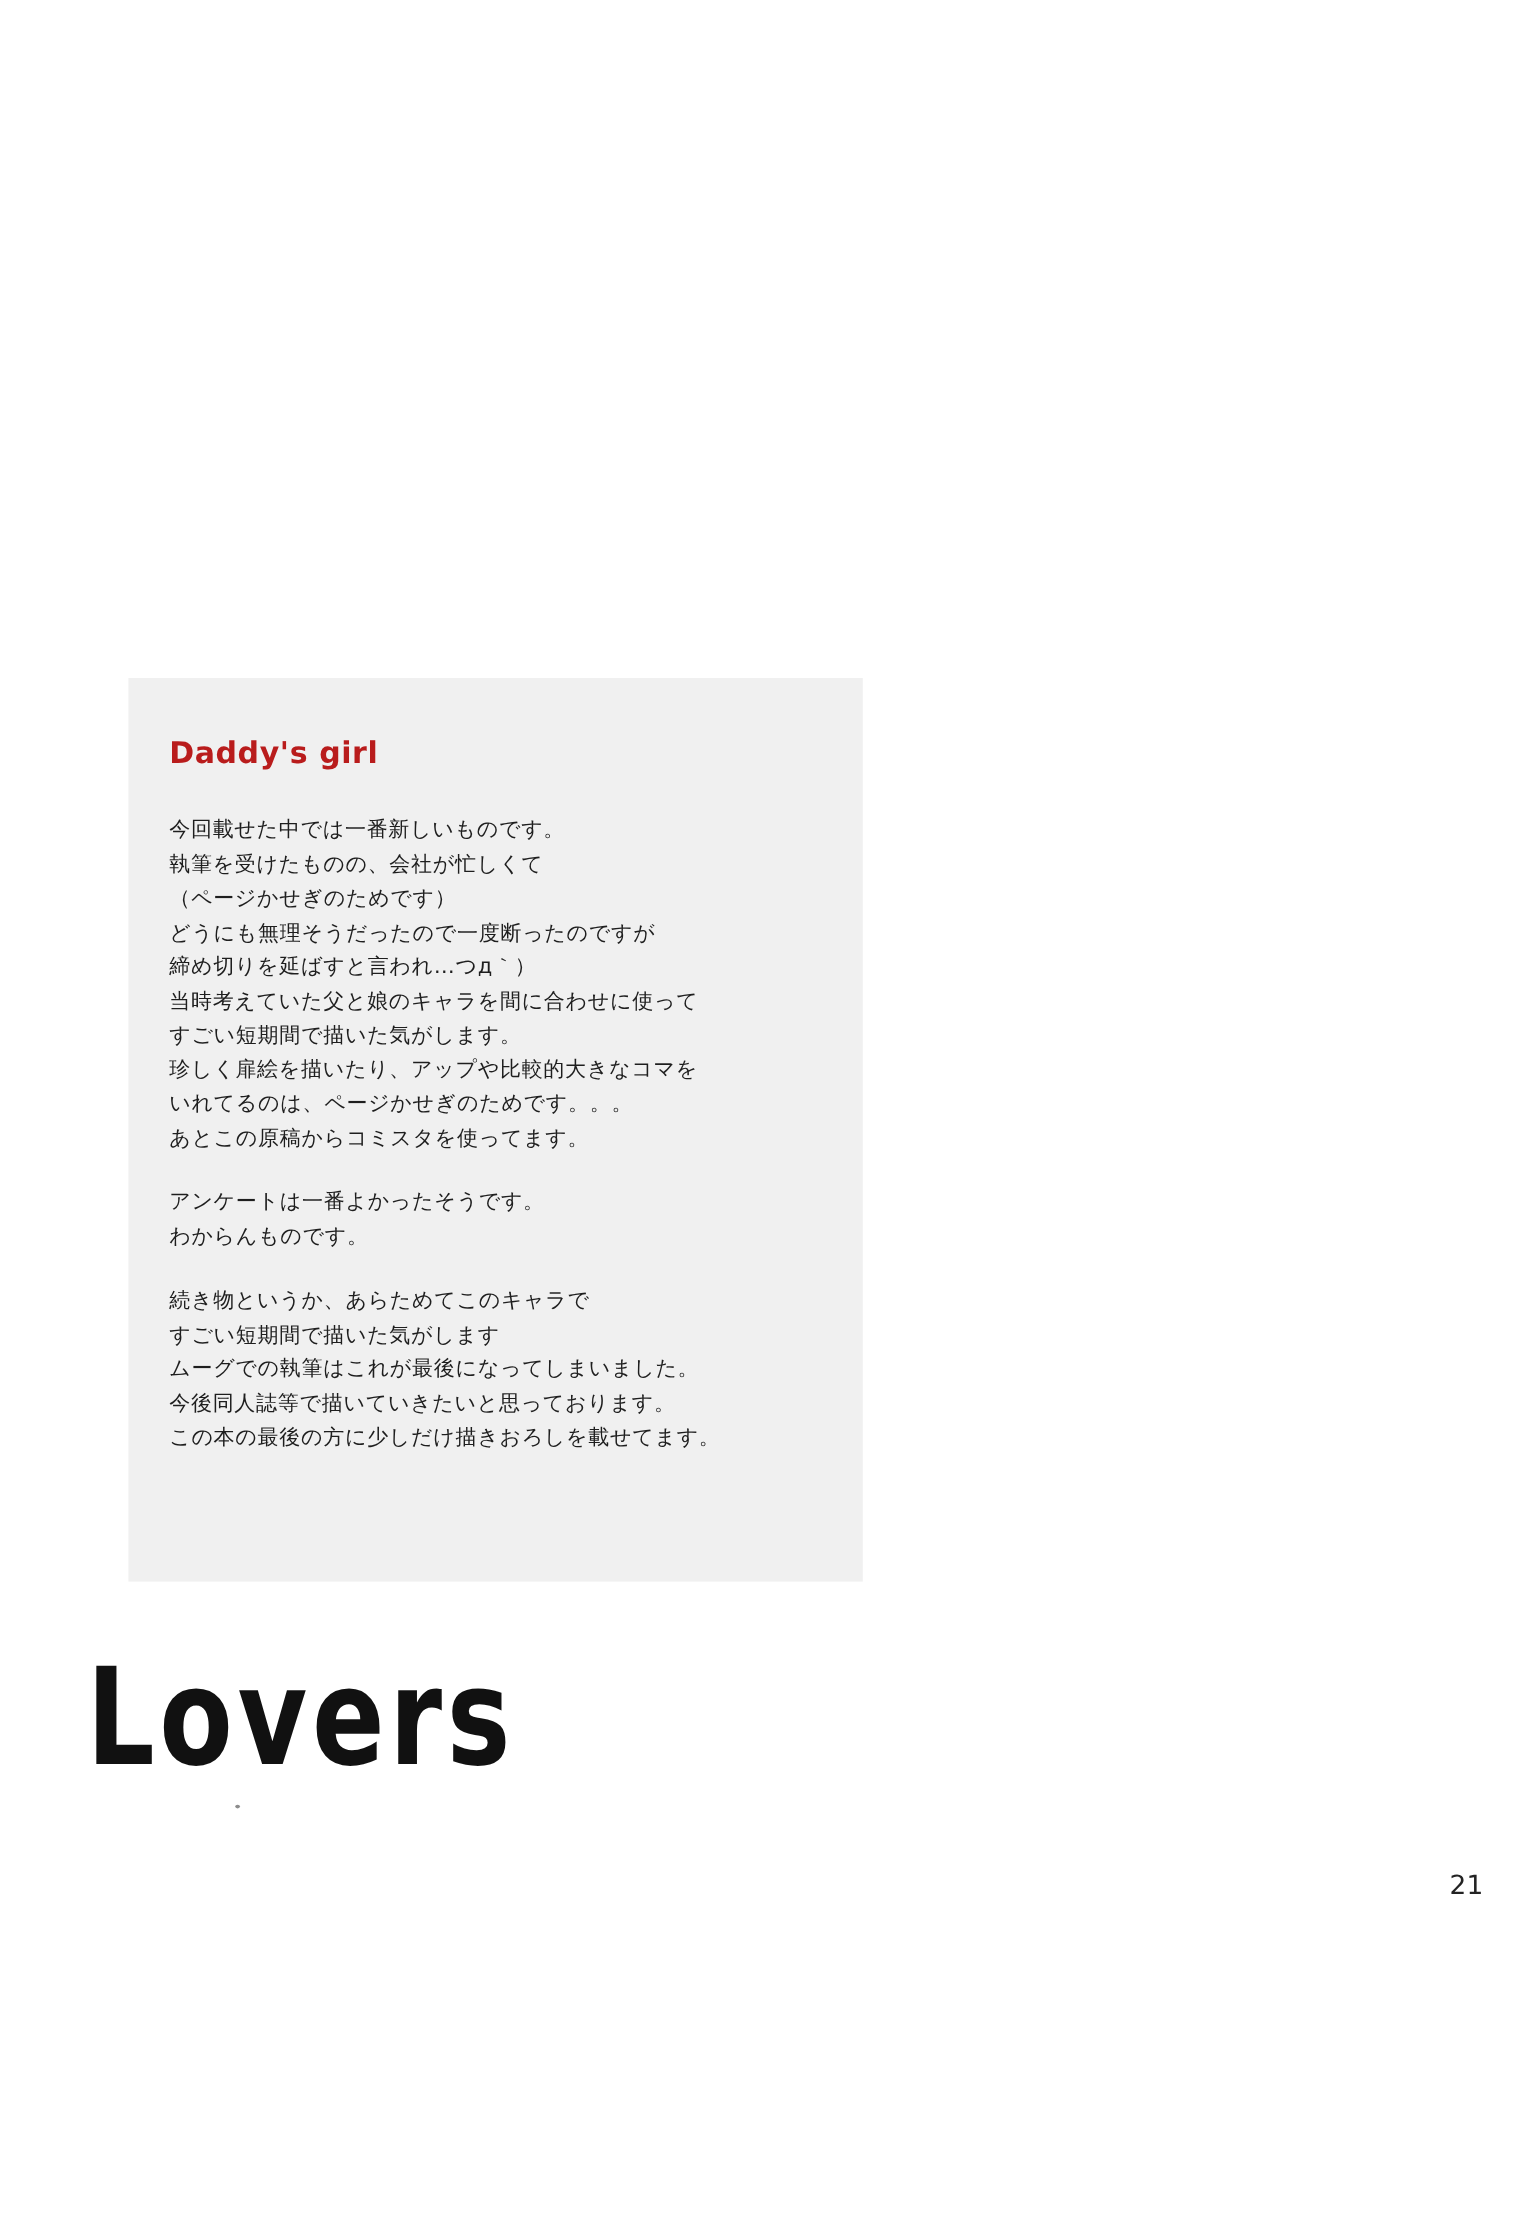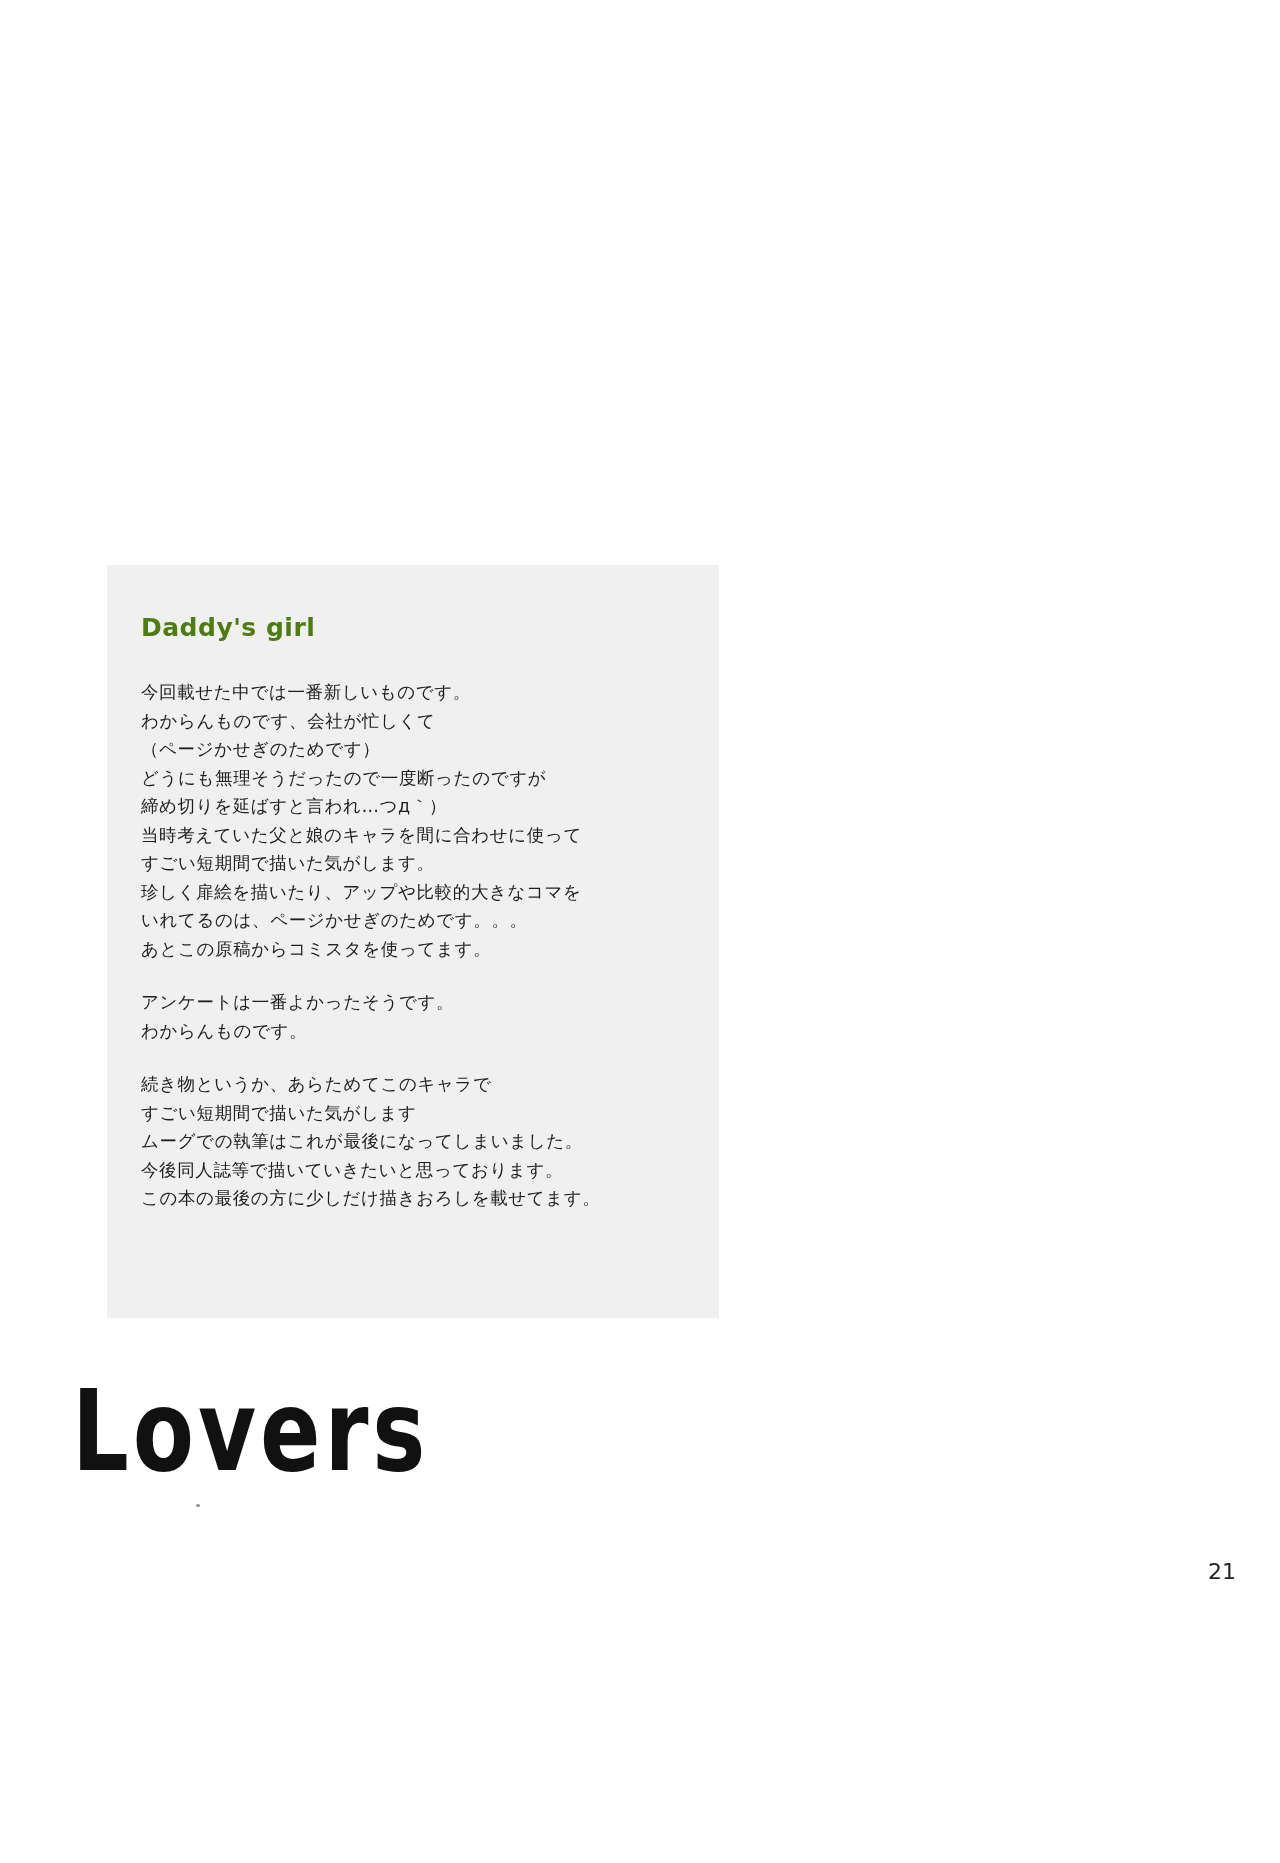--- a/index.html
+++ b/index.html
@@ -35,21 +35,21 @@
     width: 100%;
     height: 100%;
     padding: 48px 34px 0 21px;
     box-sizing: border-box;
   }
   .note-title {
     font-family: "DejaVu Sans", sans-serif;
     font-weight: bold;
     font-size: 25px;
     letter-spacing: 0.5px;
-    color: #4d7c0f;
+    color: #b91c1c;
     margin: 0 0 36px 13px;
   }
   .note-body {
     margin: 0 0 0 13px;
   }
   .para {
     margin: 0 0 25px 0;
   }
   .para:last-child {
     margin-bottom: 0;
@@ -101,21 +101,21 @@
 
   <div class="note-block">
     <div class="note-inner">
 
       <div class="note-title">Daddy's girl</div>
 
       <div class="note-body">
 
         <div class="para">
           <div class="line">今回載せた中では一番新しいものです。</div>
-          <div class="line">わからんものです、会社が忙しくて</div>
+          <div class="line">執筆を受けたものの、会社が忙しくて</div>
           <div class="line">（ページかせぎのためです）</div>
           <div class="line">どうにも無理そうだったので一度断ったのですが</div>
           <div class="line">締め切りを延ばすと言われ…つд｀）</div>
           <div class="line">当時考えていた父と娘のキャラを間に合わせに使って</div>
           <div class="line">すごい短期間で描いた気がします。</div>
           <div class="line">珍しく扉絵を描いたり、アップや比較的大きなコマを</div>
           <div class="line">いれてるのは、ページかせぎのためです。。。</div>
           <div class="line">あとこの原稿からコミスタを使ってます。</div>
         </div>
 

